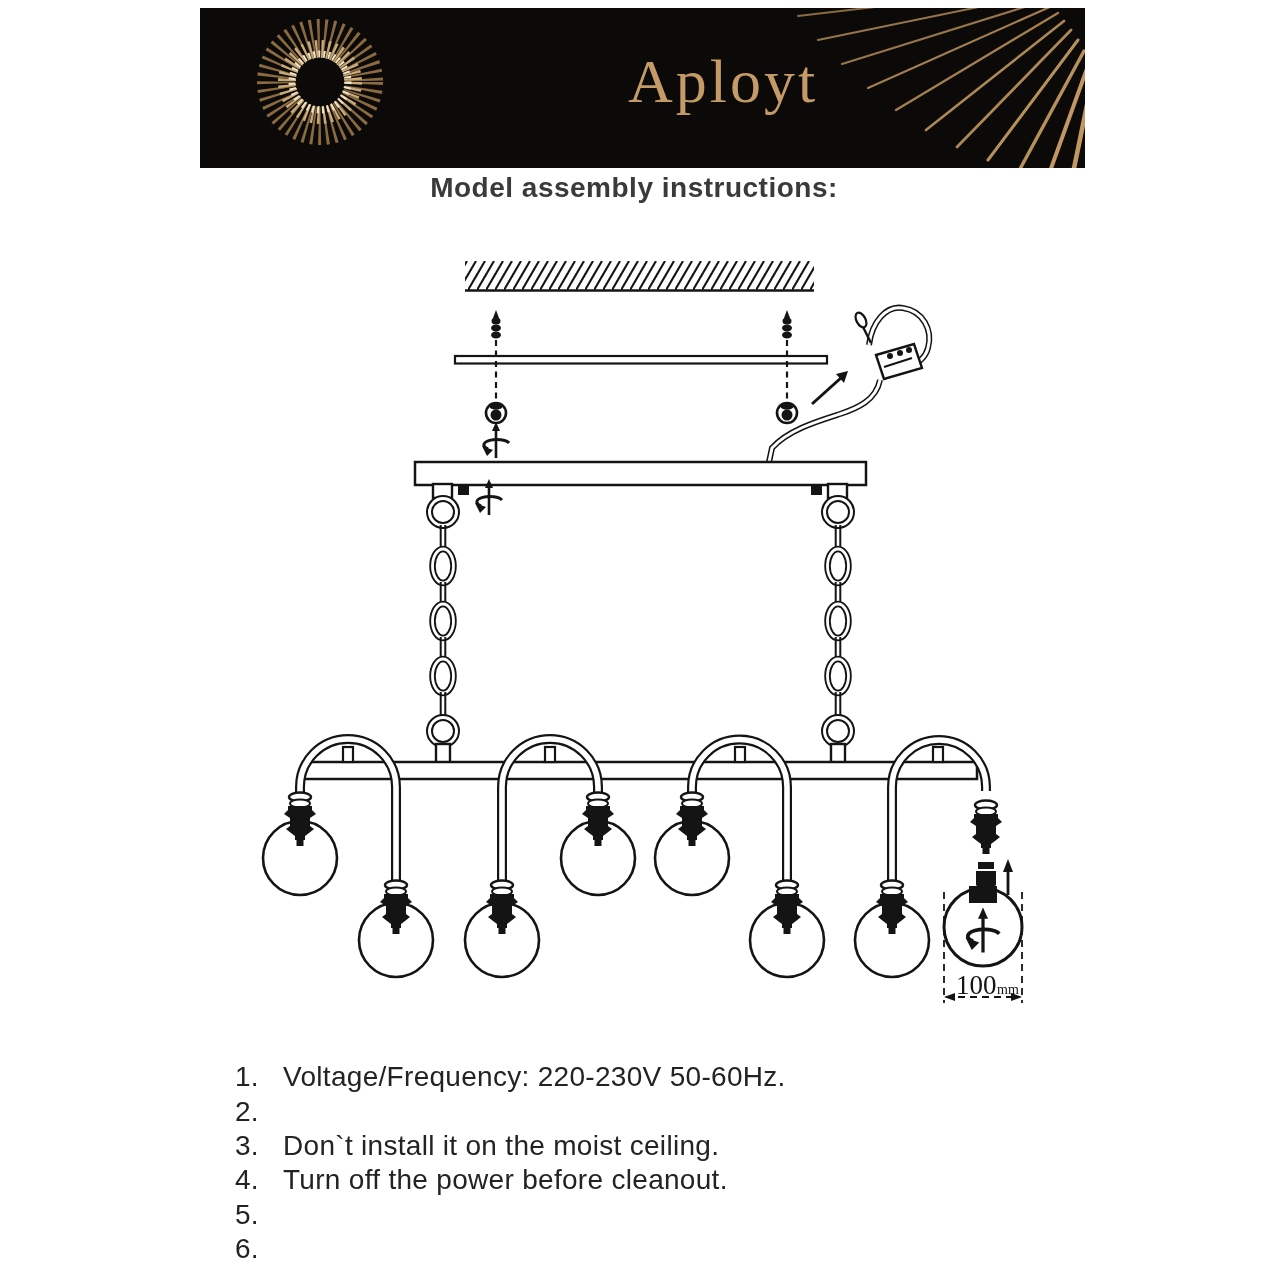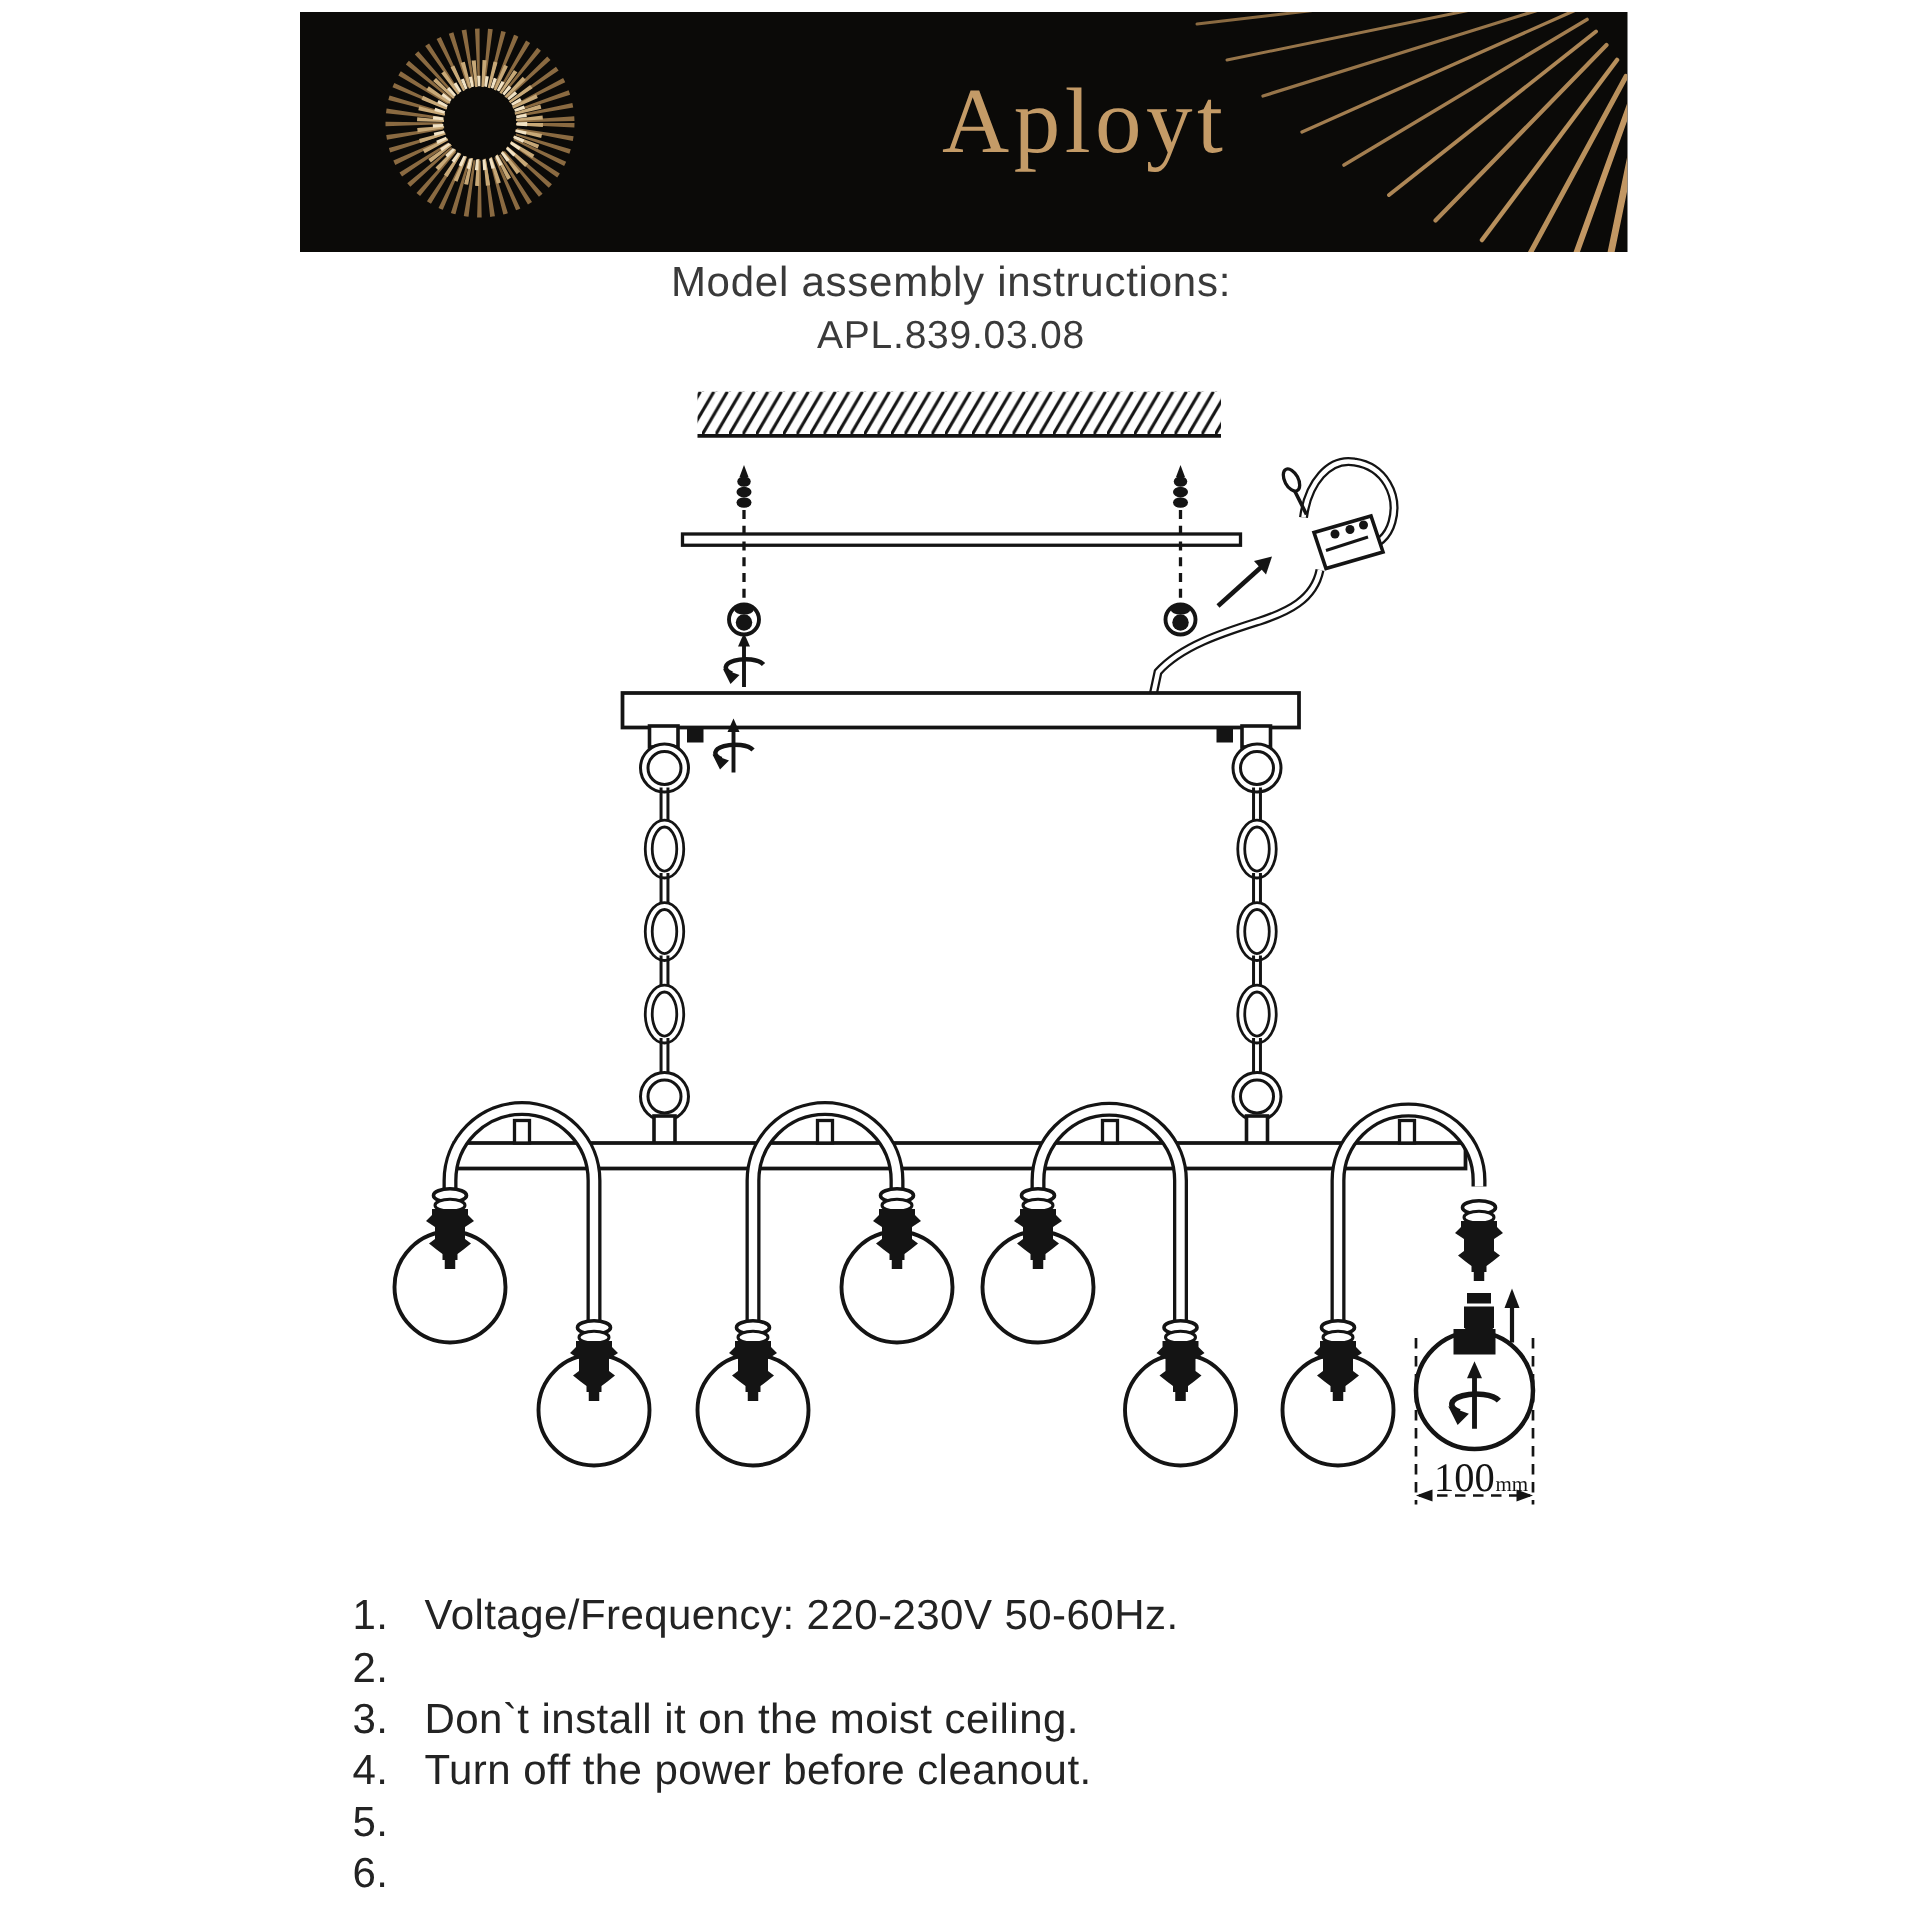--- a/index.html
+++ b/index.html
@@ -2,21 +2,21 @@
 <html><head>
 <meta charset="utf-8">
 <style>
   html,body{margin:0;padding:0;}
   .page{position:relative;width:1184px;height:1280px;background:#ffffff;overflow:hidden;
         font-family:"Liberation Sans",sans-serif;}
   .banner{position:absolute;left:200px;top:8px;width:885px;height:160px;background:#0b0a08;overflow:hidden;}
   .banner svg{position:absolute;left:0;top:0;}
   .brand{position:absolute;left:428px;top:38px;width:300px;font-family:"Liberation Serif",serif;
          font-size:62px;font-weight:400;letter-spacing:3px;color:#c49b67;}
-  .title-wrap{position:absolute;left:0;top:172px;width:1268px;text-align:center;color:#3a3a3a;}
+  .title-wrap{position:absolute;left:0;top:172px;width:1268px;text-align:center;color:#3a3a3a;font-weight:bold;}
   .title-line1{font-size:28px;letter-spacing:0.5px;}
   .title-line2{font-size:26px;margin-top:4px;letter-spacing:0.5px;}
   .diagram{position:absolute;left:190px;top:250px;text-align:right;}
   .instructions{position:absolute;left:235px;top:1060px;width:1000px;color:#232323;}
   .inst-row{display:flex;height:34.4px;align-items:center;font-size:28px;letter-spacing:0.3px;}
   .inst-num{width:48px;flex:0 0 48px;}
   .inst-text{white-space:nowrap;}
 </style>
 </head>
 <body>
@@ -46,21 +46,20 @@
         <line x1="889" y1="55" x2="849" y2="166" stroke="#c29763" stroke-width="4"></line>
         <line x1="893" y1="68" x2="872" y2="170" stroke="#c29763" stroke-width="4.6"></line>
         <line x1="896" y1="82" x2="889" y2="172" stroke="#caa06a" stroke-width="5.2"></line>
       </g>
     </svg>
     <div class="brand">Aployt</div>
   </div>
 
   <div class="title-wrap">
     <div class="title-line1">Model assembly instructions:</div>
-    <div class="title-line2">APL.839.03.08</div>
   </div>
 
   <div class="diagram">
   <svg width="880" height="765" viewBox="190 250 880 765">
     <defs>
       <pattern id="hatch" width="9" height="29" patternUnits="userSpaceOnUse">
         <line x1="0" y1="29" x2="17" y2="0" stroke="#141414" stroke-width="2.1"></line>
         <line x1="-9" y1="29" x2="8" y2="0" stroke="#141414" stroke-width="2.1"></line>
       </pattern>
 

